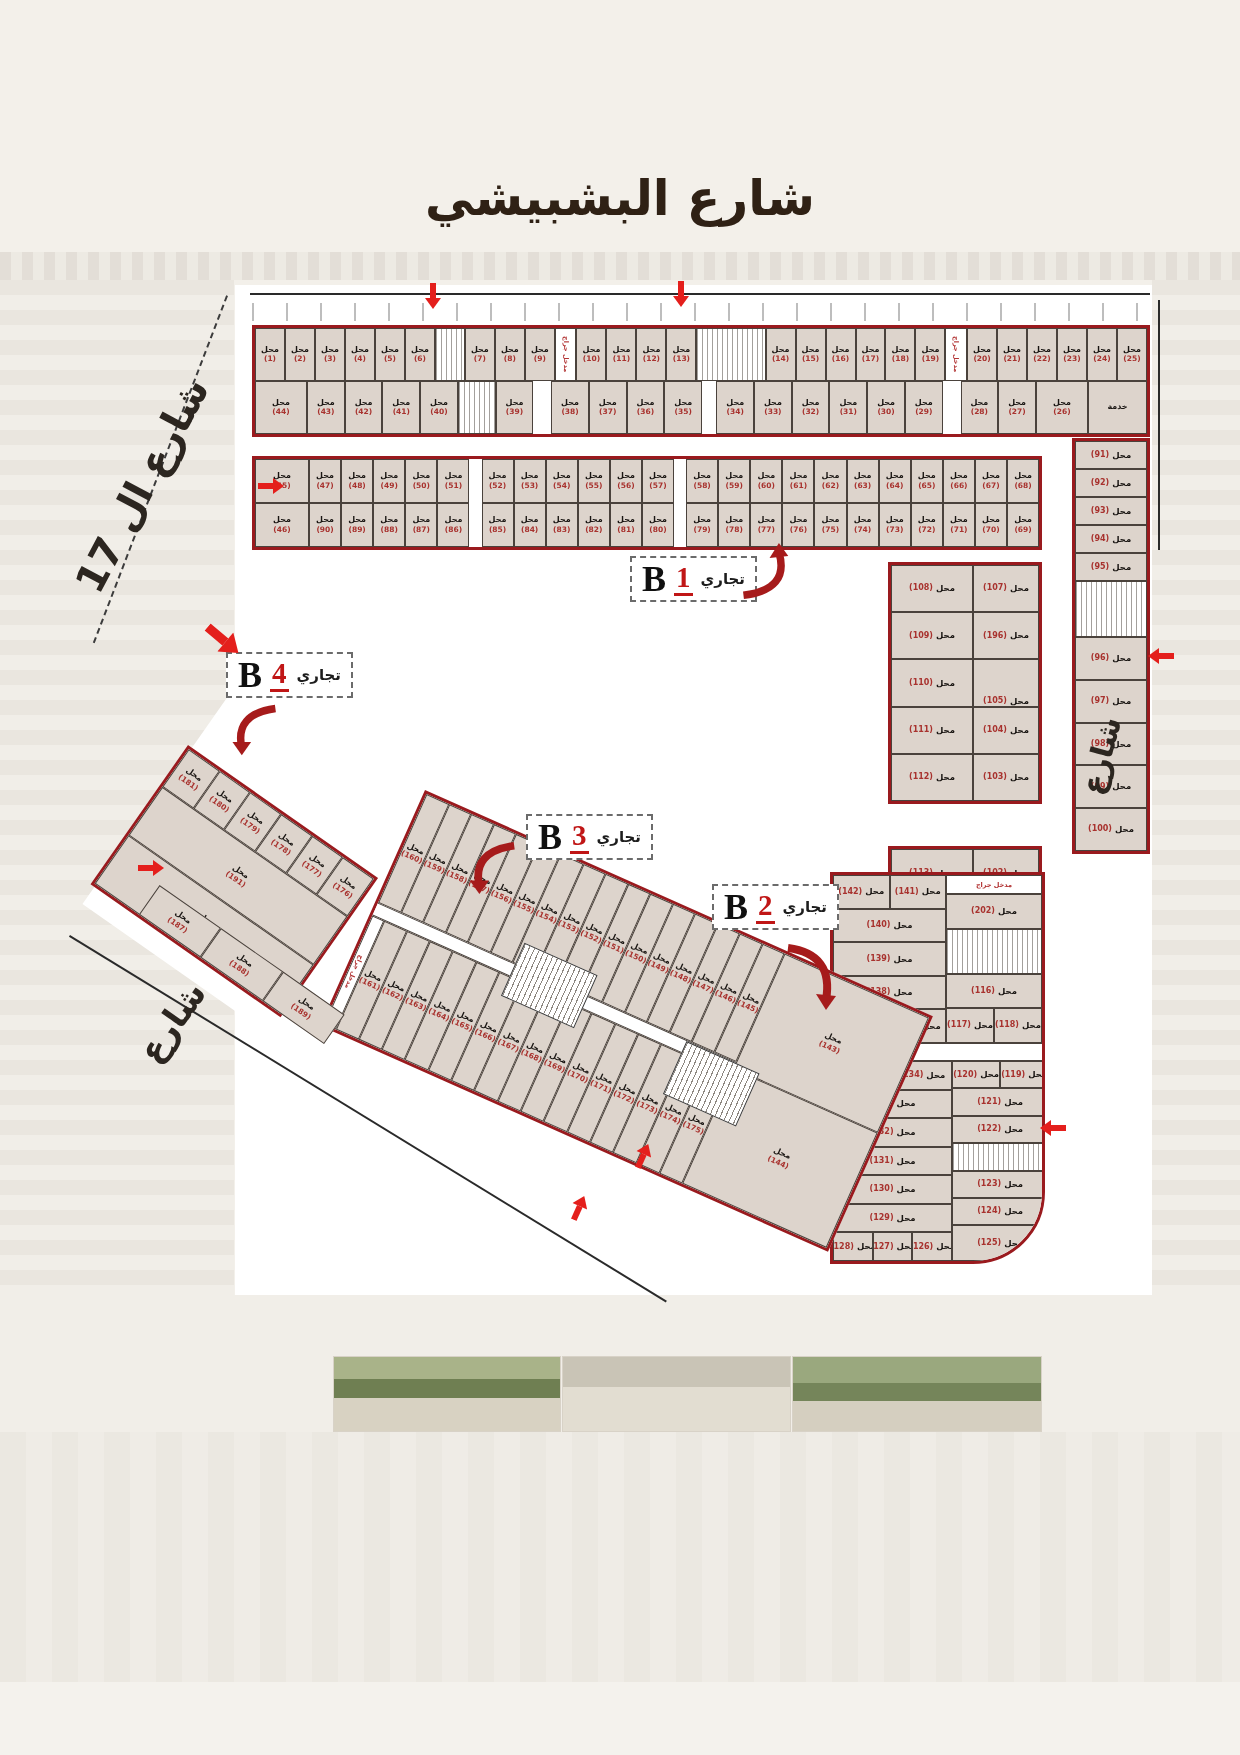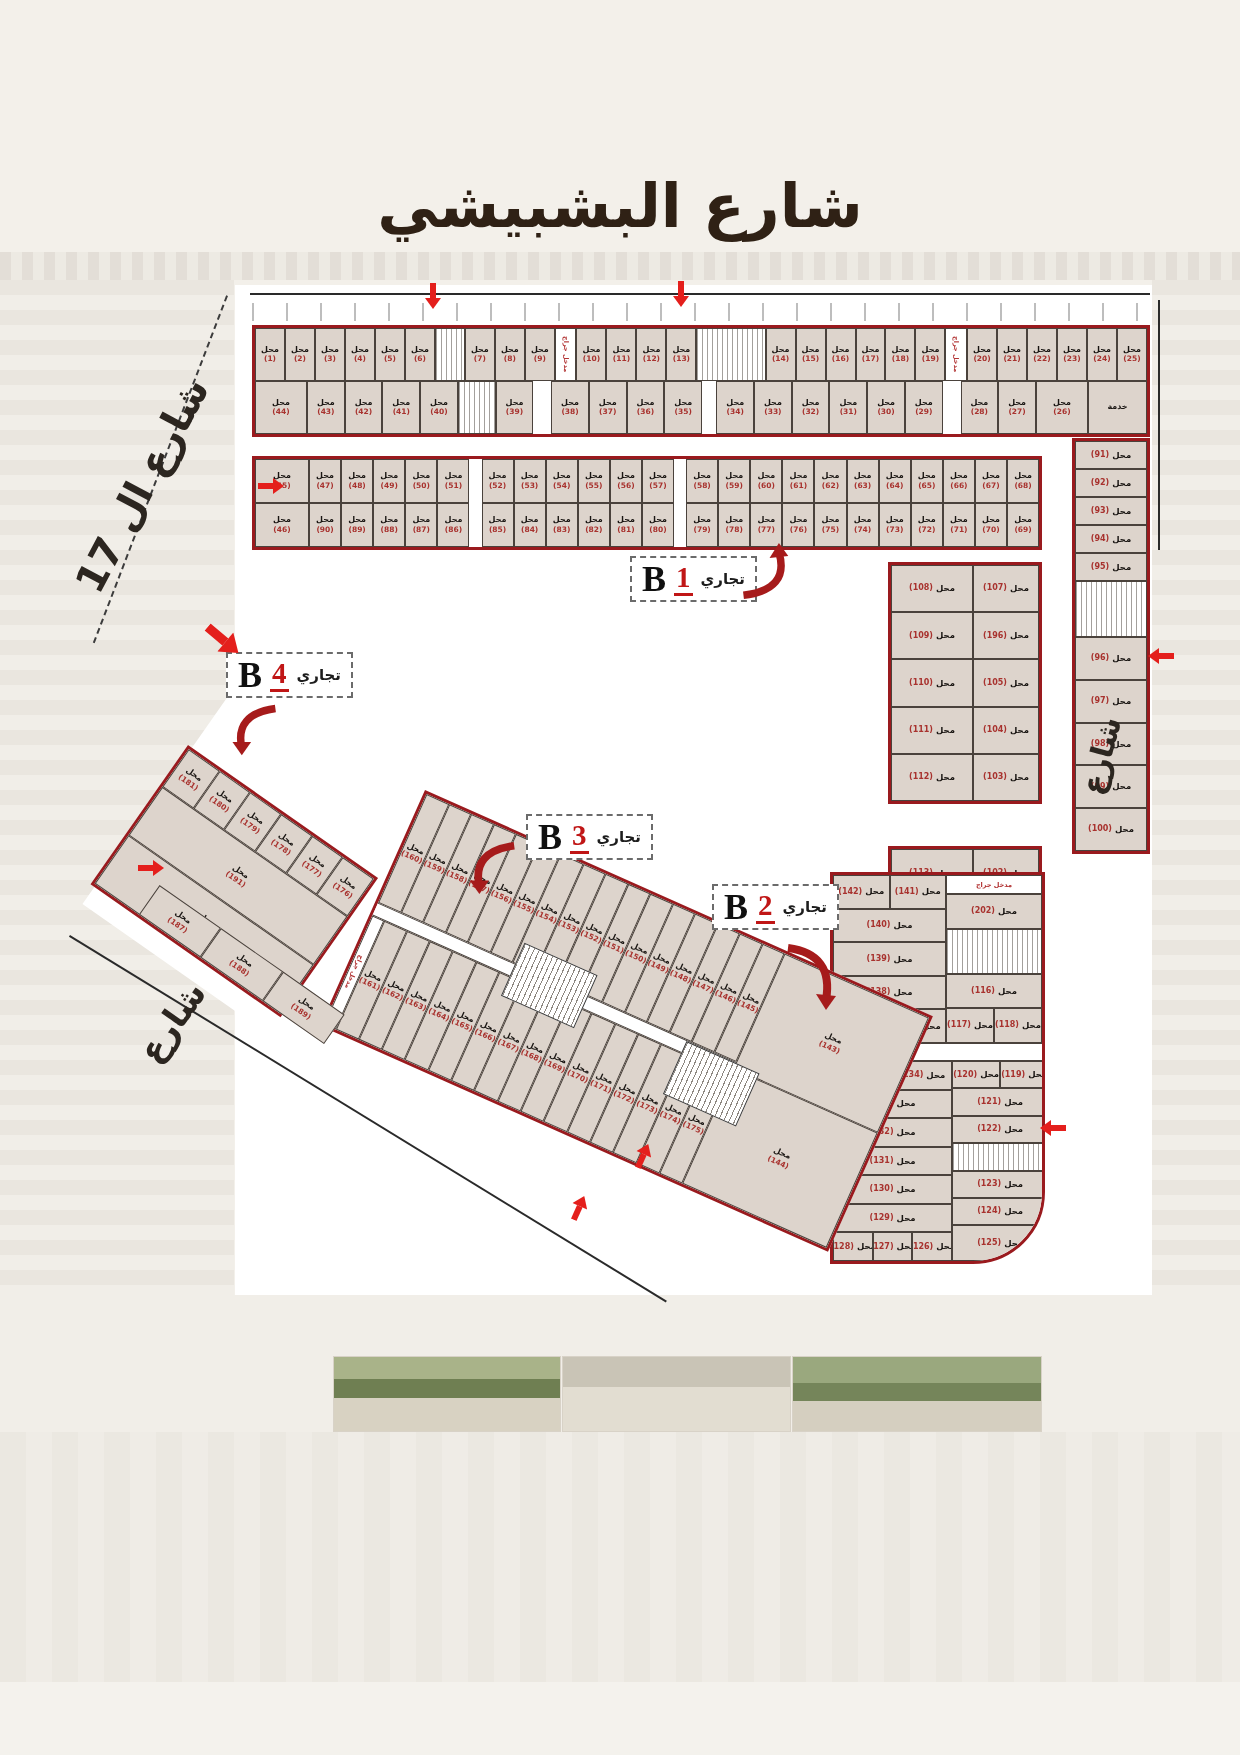--- a/index.html
+++ b/index.html
@@ -30,21 +30,21 @@
   .walk-top{left:250px;top:293px;width:900px;border-top:2px solid #2a2a2a;}
   .cols-top{left:252px;top:303px;width:898px;height:18px;opacity:.5;
     background:repeating-linear-gradient(90deg,#7c7c7c 0 2px,transparent 2px 34px);}
   .walk-right{left:1158px;top:300px;height:250px;border-left:2px solid #2a2a2a;}
   .dash-boundary{left:228px;top:296px;width:372px;border-top:2px dashed #3c3c3c;
     transform:rotate(111deg);transform-origin:0 0;}
   .walk-slant{left:70px;top:935px;width:700px;border-top:2px solid #2a2a2a;
     transform:rotate(31.5deg);transform-origin:0 0;}
   
   .t-top{position:absolute;left:0;right:0;top:170px;text-align:center;z-index:4;
-    font-size:61px;font-weight:bold;color:#2f2115;letter-spacing:1px;}
+    font-size:49px;font-weight:bold;color:#2f2115;letter-spacing:1px;}
   .t-left{position:absolute;left:-28px;top:462px;width:340px;text-align:center;z-index:4;
     font-size:40px;font-weight:bold;color:#2c2620;transform:rotate(-62deg);}
   .t-left2{position:absolute;left:92px;top:1002px;width:160px;text-align:center;z-index:4;
     font-size:34px;font-weight:bold;color:#2c2620;transform:rotate(-55deg);}
   .t-right{position:absolute;left:1036px;top:738px;width:130px;text-align:center;z-index:4;
     font-size:30px;font-weight:bold;color:#2c2620;transform:rotate(-75deg);}
   .t-floor{position:absolute;left:86px;top:1238px;z-index:4;font-family:"Liberation Serif",serif;
     font-weight:bold;font-size:40px;letter-spacing:3px;color:#161616;}
   
   .blk{position:absolute;border:3px solid #9a1a1e;background:#fbfaf8;box-sizing:border-box;z-index:3;}
@@ -629,21 +629,21 @@
           <div class="cell unit in" style="flex: 1 1 0%;">
             <span class="u-num">(196)</span>
             <span class="u-name">محل</span>
           </div>
         </div>
         <div class="vrow" style="flex: 1 1 0%;">
           <div class="cell unit in" style="flex: 1.25 1 0%;">
             <span class="u-num">(110)</span>
             <span class="u-name">محل</span>
           </div>
-          <div class="cell unit in" style="flex: 1 1 0%;">
+          <div class="cell unit in" style="flex: 1 1 0%; align-items: flex-end;">
             <span class="u-num">(105)</span>
             <span class="u-name">محل</span>
           </div>
         </div>
         <div class="vrow" style="flex: 1 1 0%;">
           <div class="cell unit in" style="flex: 1.25 1 0%;">
             <span class="u-num">(111)</span>
             <span class="u-name">محل</span>
           </div>
           <div class="cell unit in" style="flex: 1 1 0%;">

